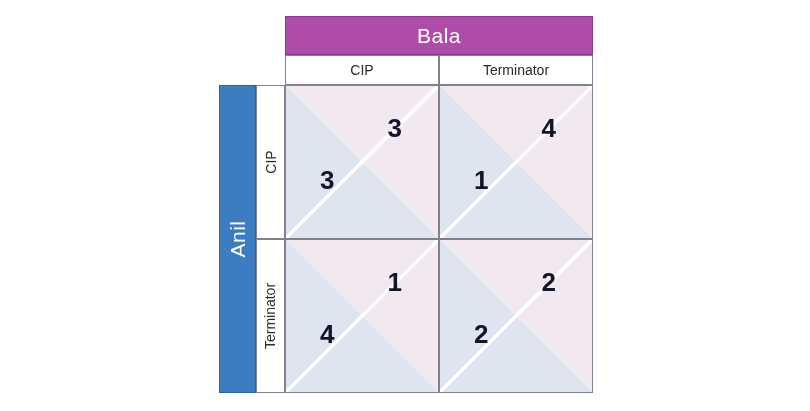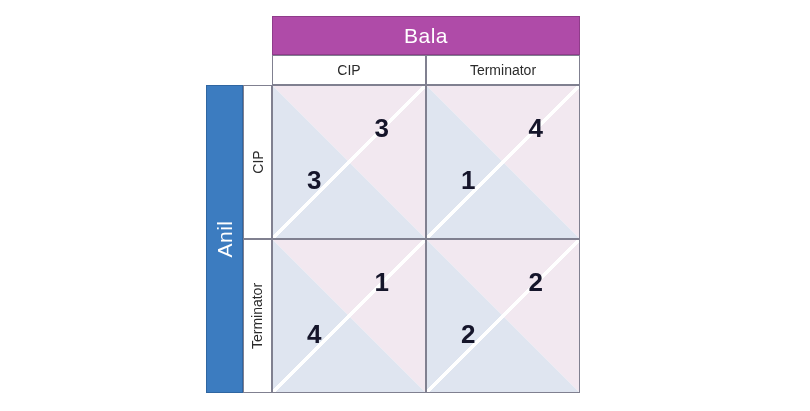--- a/index.html
+++ b/index.html
@@ -10,21 +10,21 @@
   body {
     width: 810px;
     height: 411px;
     font-family: "Liberation Sans", sans-serif;
     position: relative;
     overflow: hidden;
   }
 
   #matrix-root {
     position: absolute;
-    left: 206px;
+    left: 219px;
     top: 16px;
     width: 374px;
     height: 299px;
   }
 
   
   .col-player-banner {
     position: absolute;
     left: 66px;
     top: 0px;

